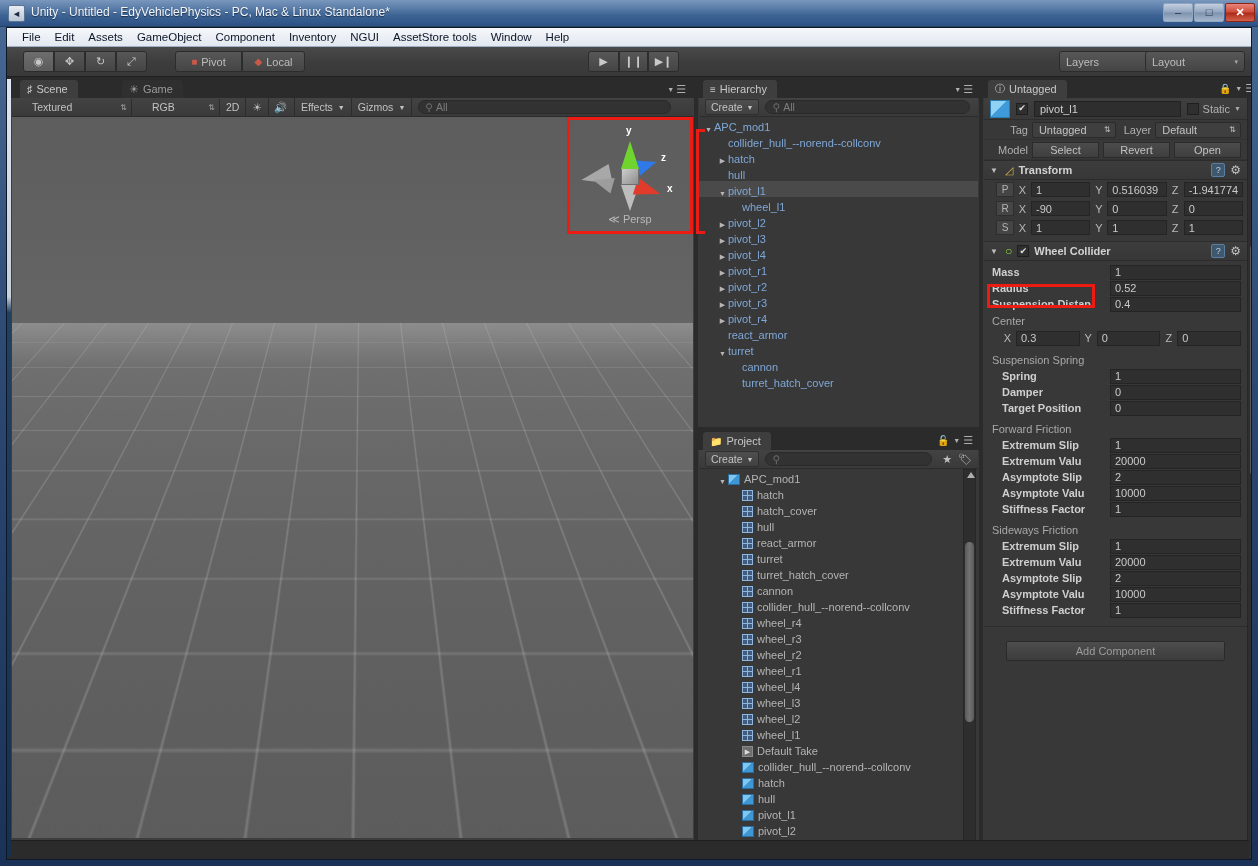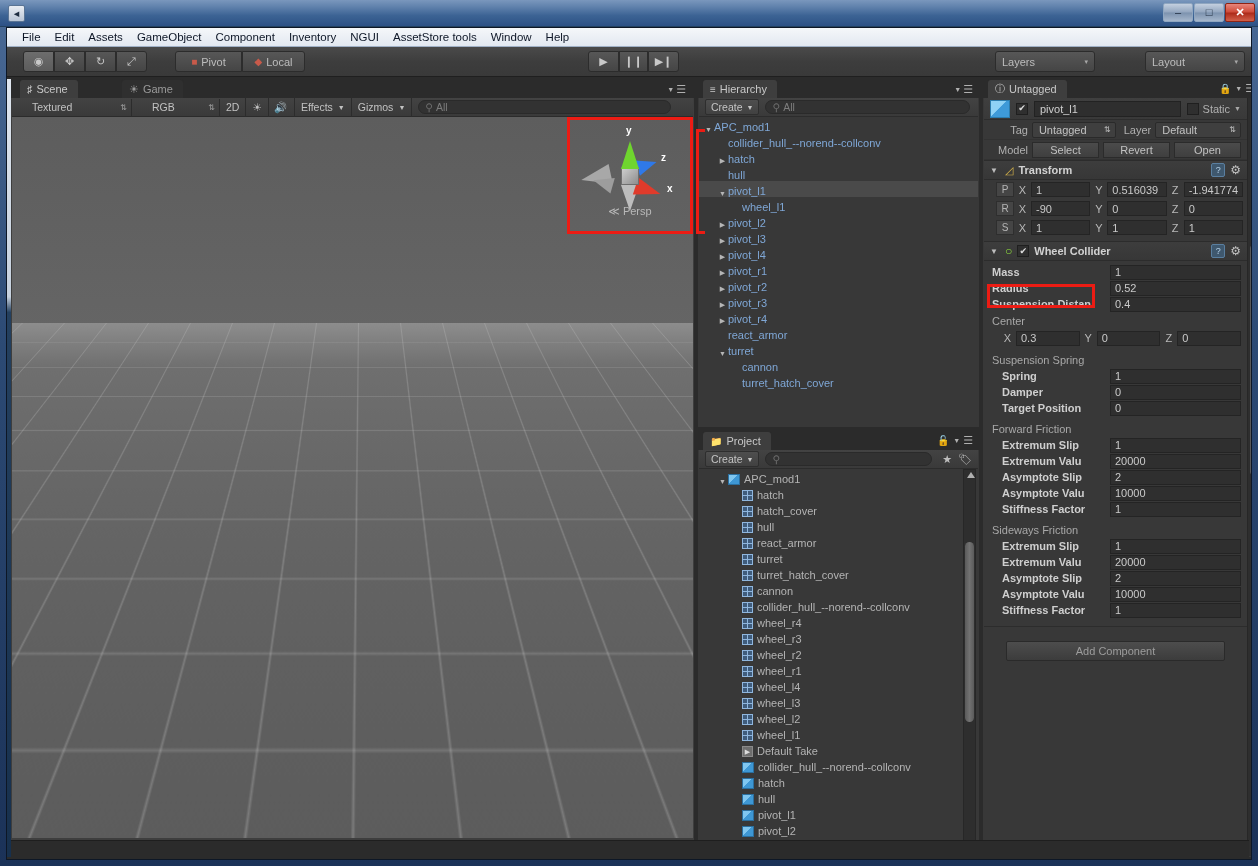--- a/index.html
+++ b/index.html
@@ -87,21 +87,21 @@
   .tbtn.on { background: linear-gradient(180deg,#6d6d6d,#5c5c5c); }
   #tg1 { left: 16px; width: 31px; border-radius: 3px 0 0 3px; }
   #tg2 { left: 47px; width: 31px; }
   #tg3 { left: 78px; width: 31px; }
   #tg4 { left: 109px; width: 31px; border-radius: 0 3px 3px 0; }
   #pivot-btn { left: 168px; width: 67px; border-radius: 3px 0 0 3px; gap:4px; }
   #local-btn { left: 235px; width: 63px; border-radius: 0 3px 3px 0; gap:4px; }
   #play-btn  { left: 581px; width: 31px; border-radius: 3px 0 0 3px; }
   #pause-btn { left: 612px; width: 29px; }
   #step-btn  { left: 641px; width: 31px; border-radius: 0 3px 3px 0; }
-  #layers-btn { left: 988px; width: 100px; border-radius: 3px; justify-content: space-between; padding: 0 6px; }
+  #layers-btn { left: 1052px; width: 100px; border-radius: 3px; justify-content: space-between; padding: 0 6px; }
   #layout-btn { left: 1138px; width: 100px; border-radius: 3px; justify-content: space-between; padding: 0 6px; }
   .tcap { color: #bdbdbd; font-size: 11px; }
   .tri-d { font-size: 7px; color: #a8a8a8; }
 
   
   .panel { position: absolute; background: #383838; }
 
   
   .tabbar {
     position: absolute; left: 0; top: 0; height: 19px; width: 100%;
@@ -303,21 +303,21 @@
     left:50px; top:64px;
     border-left:9px solid transparent; border-right:9px solid transparent;
     border-top:26px solid #bdbdbd;
   }
   #ng-nz-cone {
     left:22px; top:54px;
     border-top:8px solid transparent; border-bottom:8px solid transparent;
     border-right:20px solid #9d9d9d; transform: rotate(16deg);
   }
   #persp-label {
-    position:absolute; left:0; top:84px; width:118px; text-align:center;
+    position:absolute; left:0; top:92px; width:118px; text-align:center;
     color:#b9b9b9; font-size:11px;
   }
   #navgizmo-hilite {
     position:absolute; right: 0px; top: 0px; width: 126px; height: 117px;
     border: 3px solid #ec1c14;
   }
 
   
   #hier-panel { left: 691px; top: 51px; width: 281px; height: 348px; background:#383838; }
   #hier-tab { left: 4px; }
@@ -499,20 +499,21 @@
     background: linear-gradient(180deg,#dfe6ef 0%, #c6d1de 28%, #24405f 30%, #17304d 100%);
   }
 </style>
 </head>
 <body>
 
 <div id="win-frame">
 
   <div id="titlebar">
     <div id="title-icon">◂</div>
+    <div id="title-text">Unity - Untitled - EdyVehiclePhysics - PC, Mac &amp; Linux Standalone*</div>
     <div class="wbtn" id="btn-min">–</div>
     <div class="wbtn" id="btn-max">□</div>
     <div class="wbtn" id="btn-close">✕</div>
   </div>
 
   <div id="editor">
 
     <div id="menubar">
       <div class="menu-item">File</div>
       <div class="menu-item">Edit</div>

